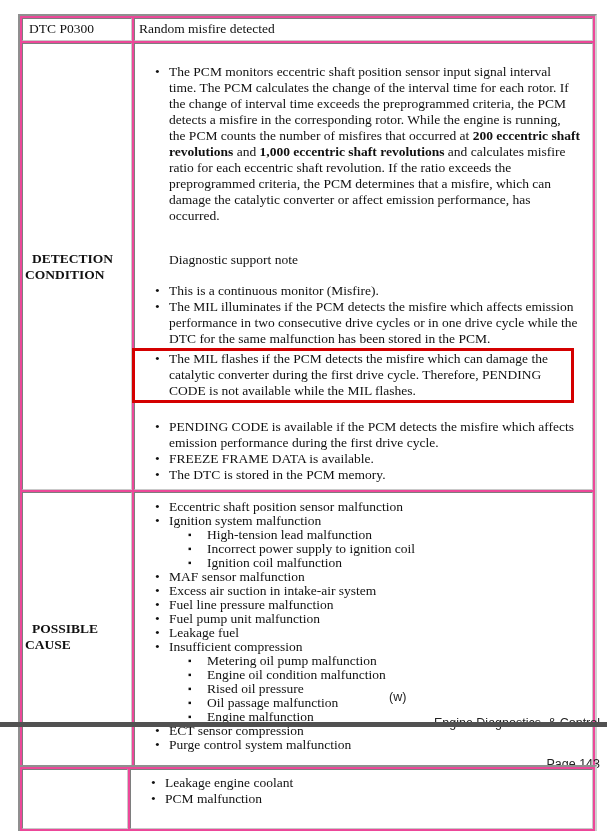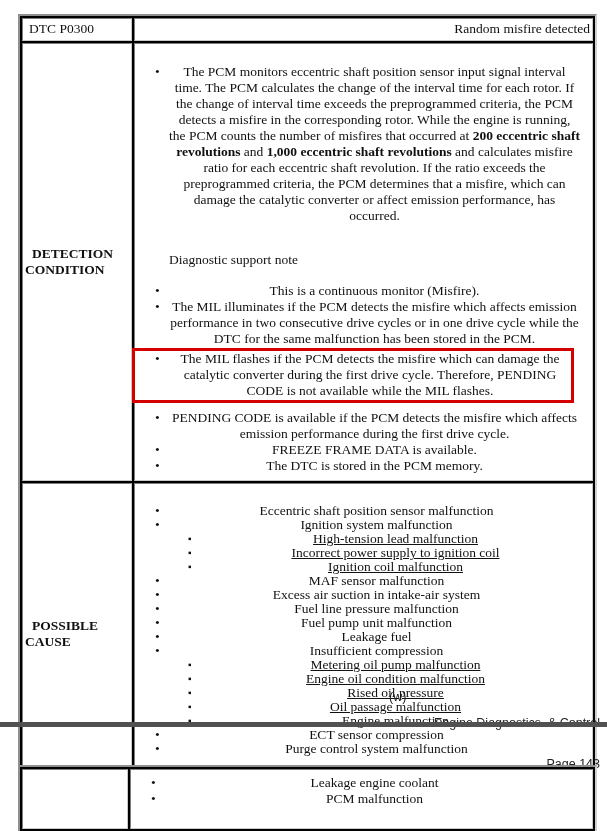--- a/index.html
+++ b/index.html
@@ -7,50 +7,50 @@
     width:607px;height:831px;position:relative;overflow:hidden;
     background:#ffffff;color:#111;
     font-family:"Liberation Serif", serif;
     font-size:13.5px;
   }
   
   table.doc-table{
     position:absolute;left:18px;width:579px;
     border-collapse:separate;border-spacing:2px;
     border:2px solid;border-color:#8f8f8f #cfcfcf #cfcfcf #8f8f8f;
-    background:#000000;
+    background:#ec4899;
   }
   table.main{top:14px;}
   td{
     border:1px solid;border-color:#7e7e7e #c9c9c9 #c9c9c9 #7e7e7e;
     vertical-align:top;background:#fff;
   }
   td.label-cell{
     width:100px;min-width:100px;max-width:100px;
     vertical-align:middle;font-weight:bold;
     padding:6px 2px;text-indent:7px;line-height:16px;
   }
   td.header-code{
     width:100px;min-width:100px;vertical-align:middle;
     padding:1px 2px 2px 6px;height:18px;font-weight:normal;
   }
-  td.header-desc{vertical-align:middle;padding:1px 2px 2px 4px;text-align:right;}
+  td.header-desc{vertical-align:middle;padding:1px 2px 2px 4px;}
   td.detection-cell{height:352px;padding:20px 12px 6px 0;line-height:16px;}
-  td.cause-cell{height:276px;padding:20px 8px 4px 0;line-height:14px;}
+  td.cause-cell{height:276px;padding:7px 8px 4px 0;line-height:14px;}
   td.cont-cell{padding:5px 8px 16px 0;line-height:16px;margin-top:25px;}
   td.cont-label{height:46px;}
 
   
-  .bullet{position:relative;padding-left:34px;text-align:center;}
+  .bullet{position:relative;padding-left:34px;}
   .bullet::before{content:"\2022";position:absolute;left:20px;top:0;}
-  .bullet.lvl2{padding-left:72px;text-decoration:underline;}
+  .bullet.lvl2{padding-left:72px;}
   .bullet.lvl2::before{content:"\25AA";left:53px;font-size:10px;}
   .bullet.hl{
     border:3px solid var(--hl,#d40000);
-    margin:1px 6px 7px -3px;padding-top:0;padding-bottom:1px;
+    margin:1px 6px 16px -3px;padding-top:0;padding-bottom:1px;
   }
   .note-heading{font-weight:normal;padding-left:34px;margin:28px 0 15px 0;}
 
   
   .footer{
     position:absolute;top:690px;left:0;width:600px;
     font-family:"Liberation Sans", sans-serif;font-size:12.5px;
     line-height:13.5px;color:#222;
   }
   .footer-marker{position:absolute;left:389px;top:1px;}

